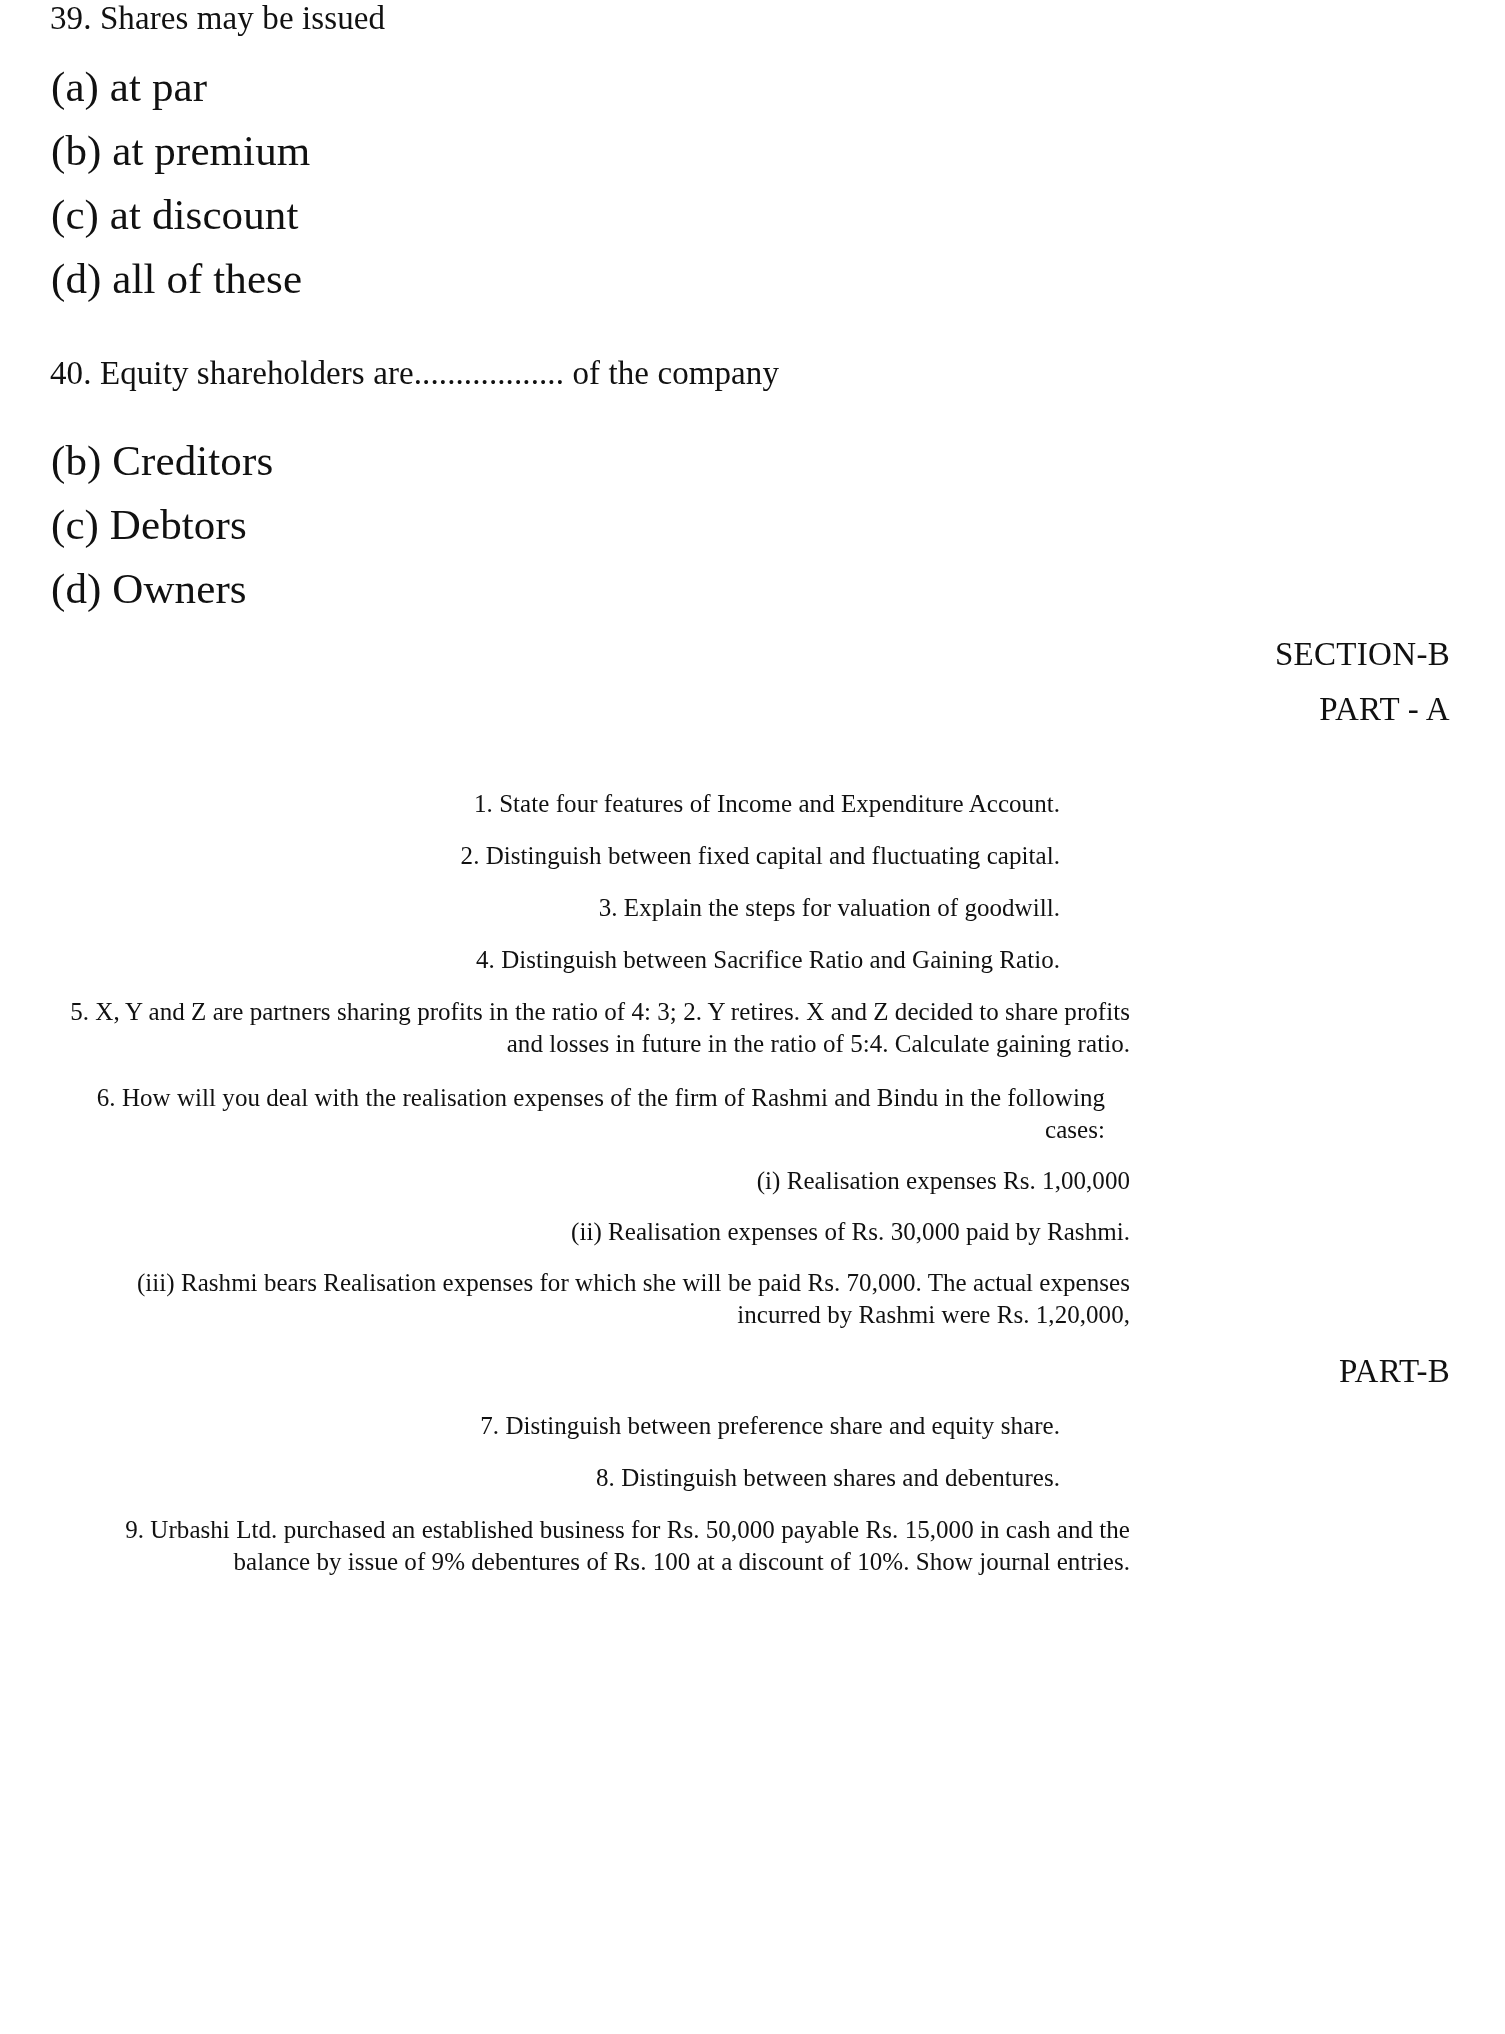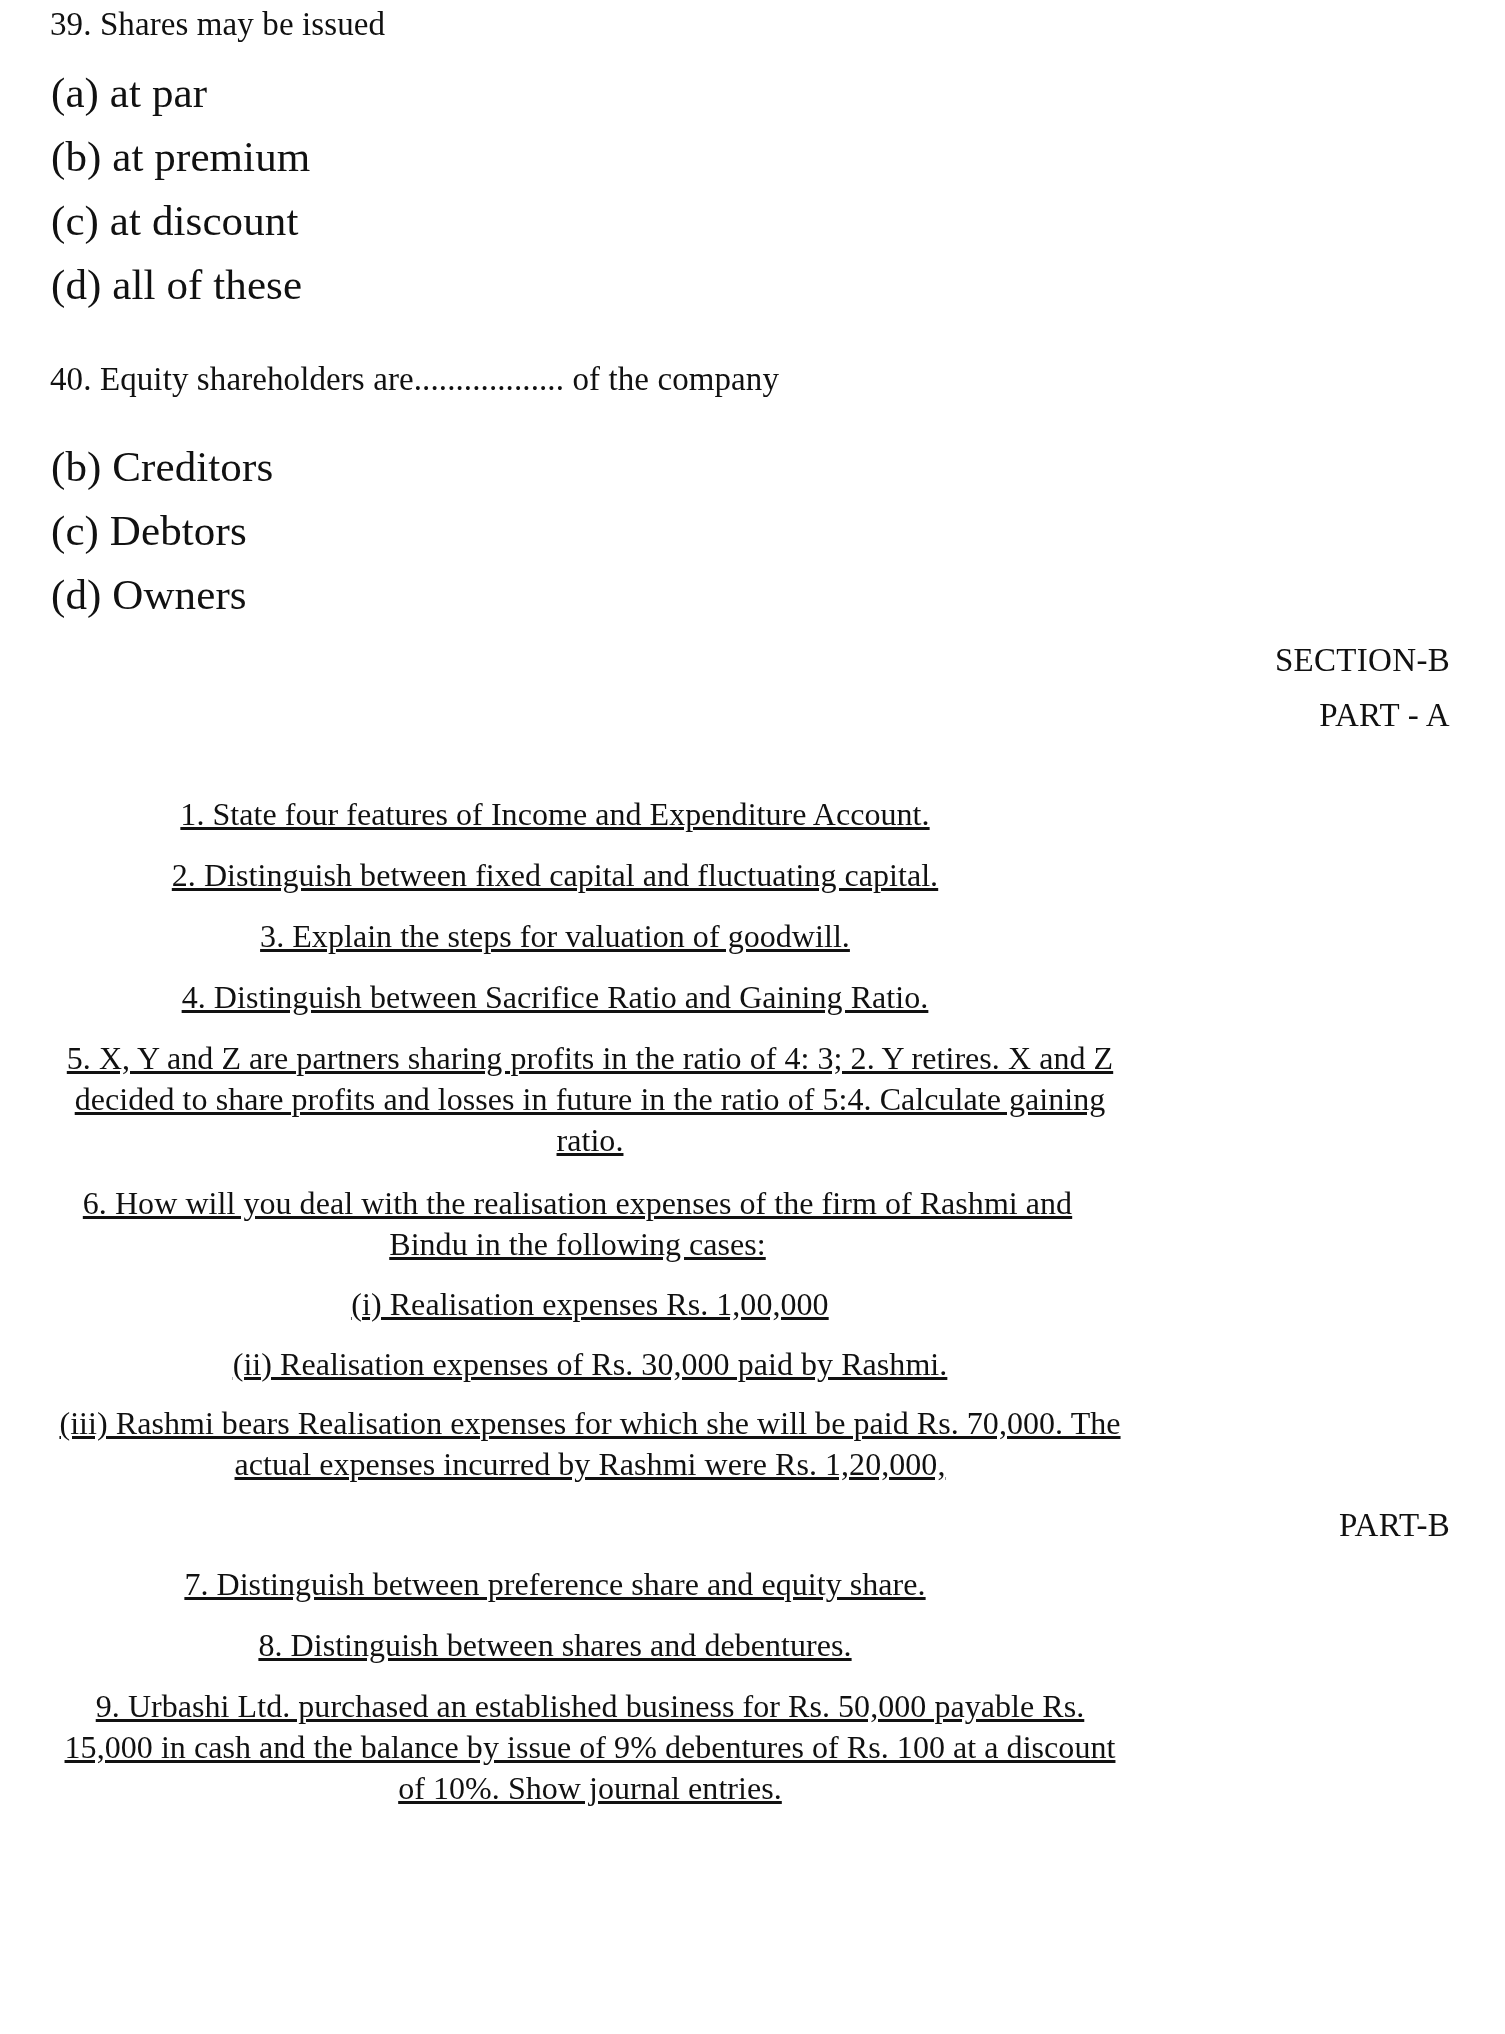--- a/index.html
+++ b/index.html
@@ -26,21 +26,21 @@
 
   
   .mcq-stem {
     font-size: 33px;
     line-height: 1.0;
     margin: 0;
     padding: 0;
     letter-spacing: .1px;
   }
   .mcq-first {
-    padding-top: 8px;
+    padding-top: 2px;
   }
   .mcq-option {
     font-size: 43px;
     line-height: 1.0;
     margin: 1px;
     padding: 0;
     letter-spacing: .1px;
   }
   .gap-after-stem { height: 29px; }
   .gap-opt        { height: 19px; }
@@ -52,27 +52,26 @@
     font-size: 33px;
     line-height: 1.0;
     margin: 0;
     letter-spacing: .3px;
   }
   .head-gap-1 { height: 27px; }
   .head-gap-2 { height: 22px; }
 
   
   .q {
-    font-size: 32px;
+    font-size: 25px;
     line-height: 1.28;
     margin: 0;
     padding: 0;
     letter-spacing: .05px;
-    text-align: center;
-    text-decoration: underline;
+    text-align: right;
   }
   .q-gap      { height: 20px; }
   .q-gap-wide { height: 22px; }
   .sub-gap    { height: 19px; }
 
   .pre-q1-gap   { height: 62px; }
   .pre-partb    { height: 24px; }
   .post-partb   { height: 22px; }
 
   .w-narrow { max-width: 1010px; }

